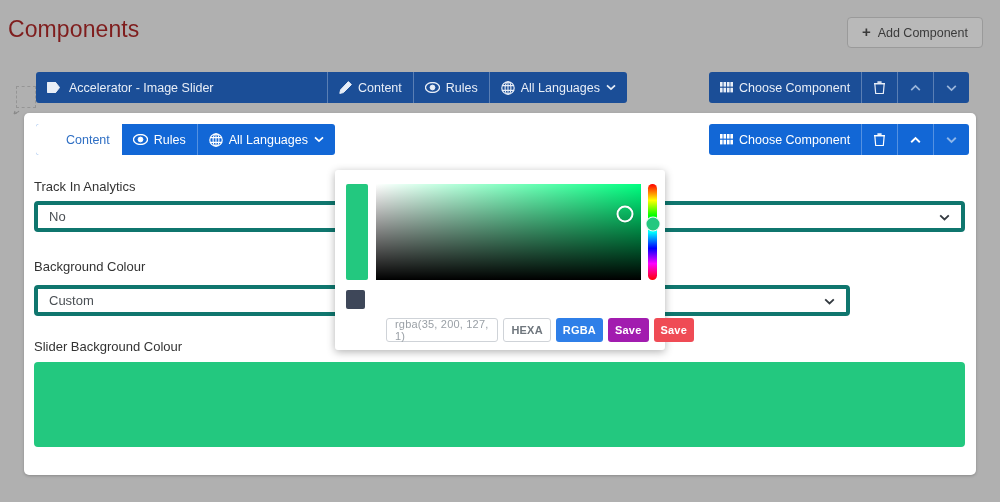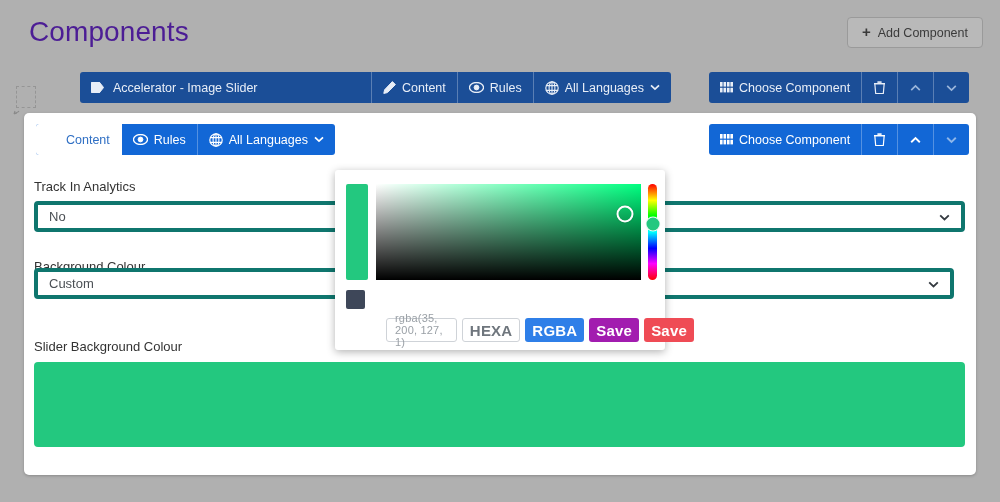--- a/index.html
+++ b/index.html
@@ -11,22 +11,22 @@
     overflow:hidden;
     position:relative;
     -webkit-font-smoothing:antialiased;
   }
 
   
   #page-header {
     position:absolute; left:0; top:0; width:1000px; height:60px;
   }
   #page-title {
-    position:absolute; left:29px; top:16px;
-    font-size:28px; color:#4c1d95; font-weight:400; letter-spacing:.1px;
+    position:absolute; left:8px; top:16px;
+    font-size:23px; color:#7f1d1d; font-weight:400; letter-spacing:.1px;
   }
   #add-component-btn {
     position:absolute; right:17px; top:17px;
     height:31px; padding:0 14px;
     background:#b9b9b9;
     border:1px solid #9a9a9a;
     border-radius:4px;
     font-size:12.5px; color:#3a3a3a;
     display:flex; align-items:center; gap:7px;
     cursor:pointer;
@@ -76,21 +76,21 @@
     min-width:292px; gap:9px; padding-left:11px;
   }
   .cbtn.icononly { padding:0 12px; justify-content:center; }
   .cbtn.active-white {
     background:#ffffff !important;
     color:#2f6fc4;
   }
   .cbtn.active-white .ic svg { fill:#1f63c8; stroke:#1f63c8; }
 
   
-  #row-slider { left:36px; top:72px;margin-left:44px; }
+  #row-slider { left:36px; top:72px; }
   #row-slider .row-left,
   #row-slider .row-right { background:#1b4e97; }
   #row-slider .cbtn { color:#e8eef7; }
   #row-slider .cbtn .ic svg { fill:#e8eef7; stroke:#e8eef7; }
 
   
   #row-zone { left:36px; top:124px; }
   #row-zone .row-left,
   #row-zone .row-right { background:#1267d6; }
   #row-zone .cbtn .ic svg { fill:#ffffff; stroke:#ffffff; }
@@ -127,21 +127,21 @@
     font-size:13px; color:#4a4f54;
     cursor:pointer;
   }
   .field-select .chev {
     position:absolute; right:11px; top:50%; transform:translateY(-50%);
   }
 
   #lbl-track   { left:34px; top:179px; }
   #sel-track   { left:34px; top:201px; width:931px; }
   #lbl-bg      { left:34px; top:259px; }
-  #sel-bg      { left:34px; top:268px; width:920px; }
+  #sel-bg      { left:34px; top:285px; width:816px; }
   #lbl-custom  { left:34px; top:339px; }
 
   #custom-colour-swatch {
     position:absolute; left:34px; top:362px;
     width:931px; height:85px;
     border-radius:4px;
   }
 
   
   #color-picker {
@@ -217,21 +217,21 @@
     padding:0 8px;
     display:flex; align-items:center;
     background:#fff;
     font-family:"Liberation Sans", sans-serif;
     letter-spacing:.2px;
   }
   .cp-btn {
     display:flex; align-items:center; justify-content:center;
     padding:0 7px;
     border-radius:3px;
-    font-size:15px; font-weight:700;
+    font-size:11px; font-weight:700;
     cursor:pointer;
     letter-spacing:.2px;
   }
   .cp-btn.hexa  { background:#ffffff; color:#6f767d; border:1px solid #cfd3d8; }
   .cp-btn.rgba  { background:#2f7fe8; color:#ffffff; }
   .cp-btn.save  { background:#a21caf; color:#ffffff; }
   .cp-btn.clear { background:#ef4b55; color:#ffffff; }
 </style>
 </head>
 <body>

